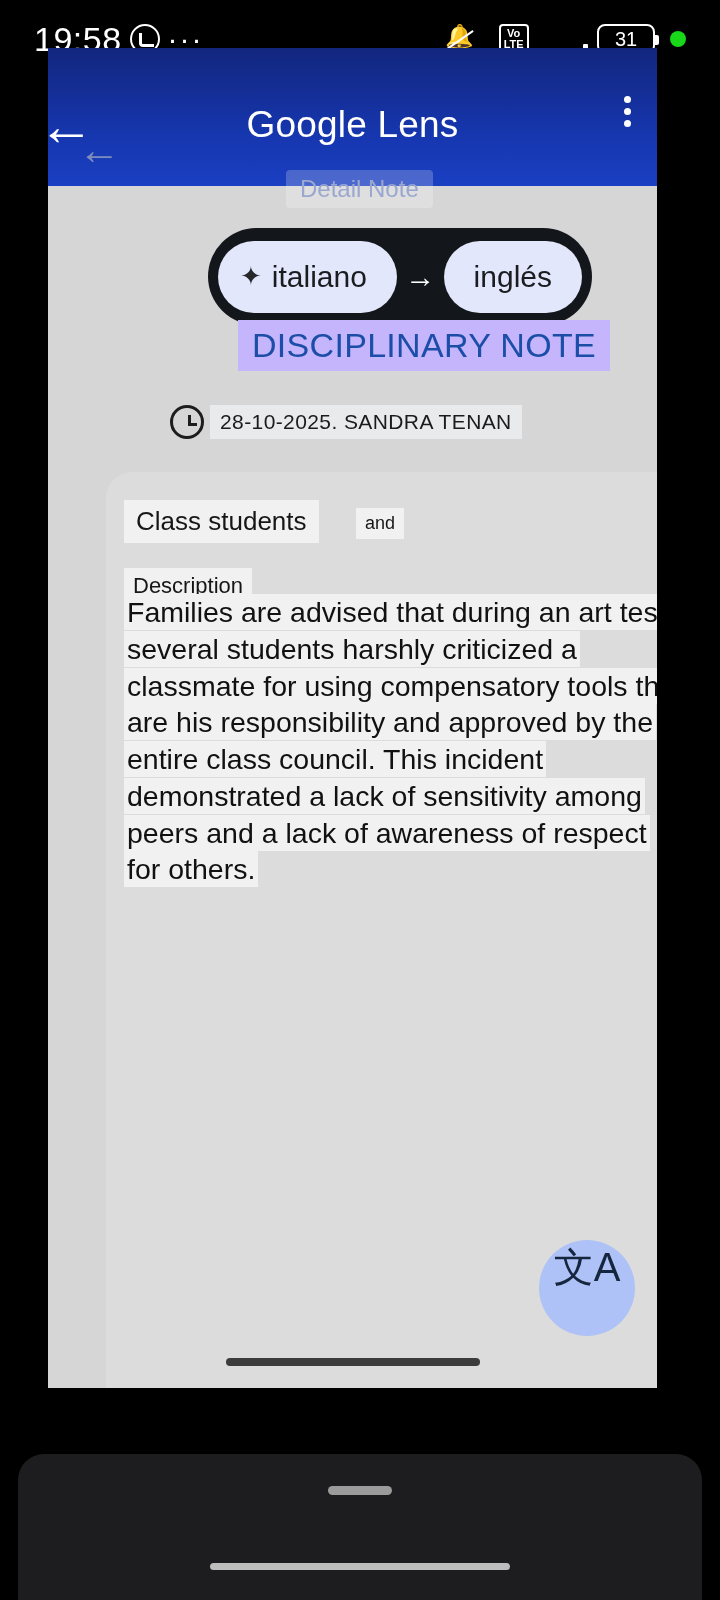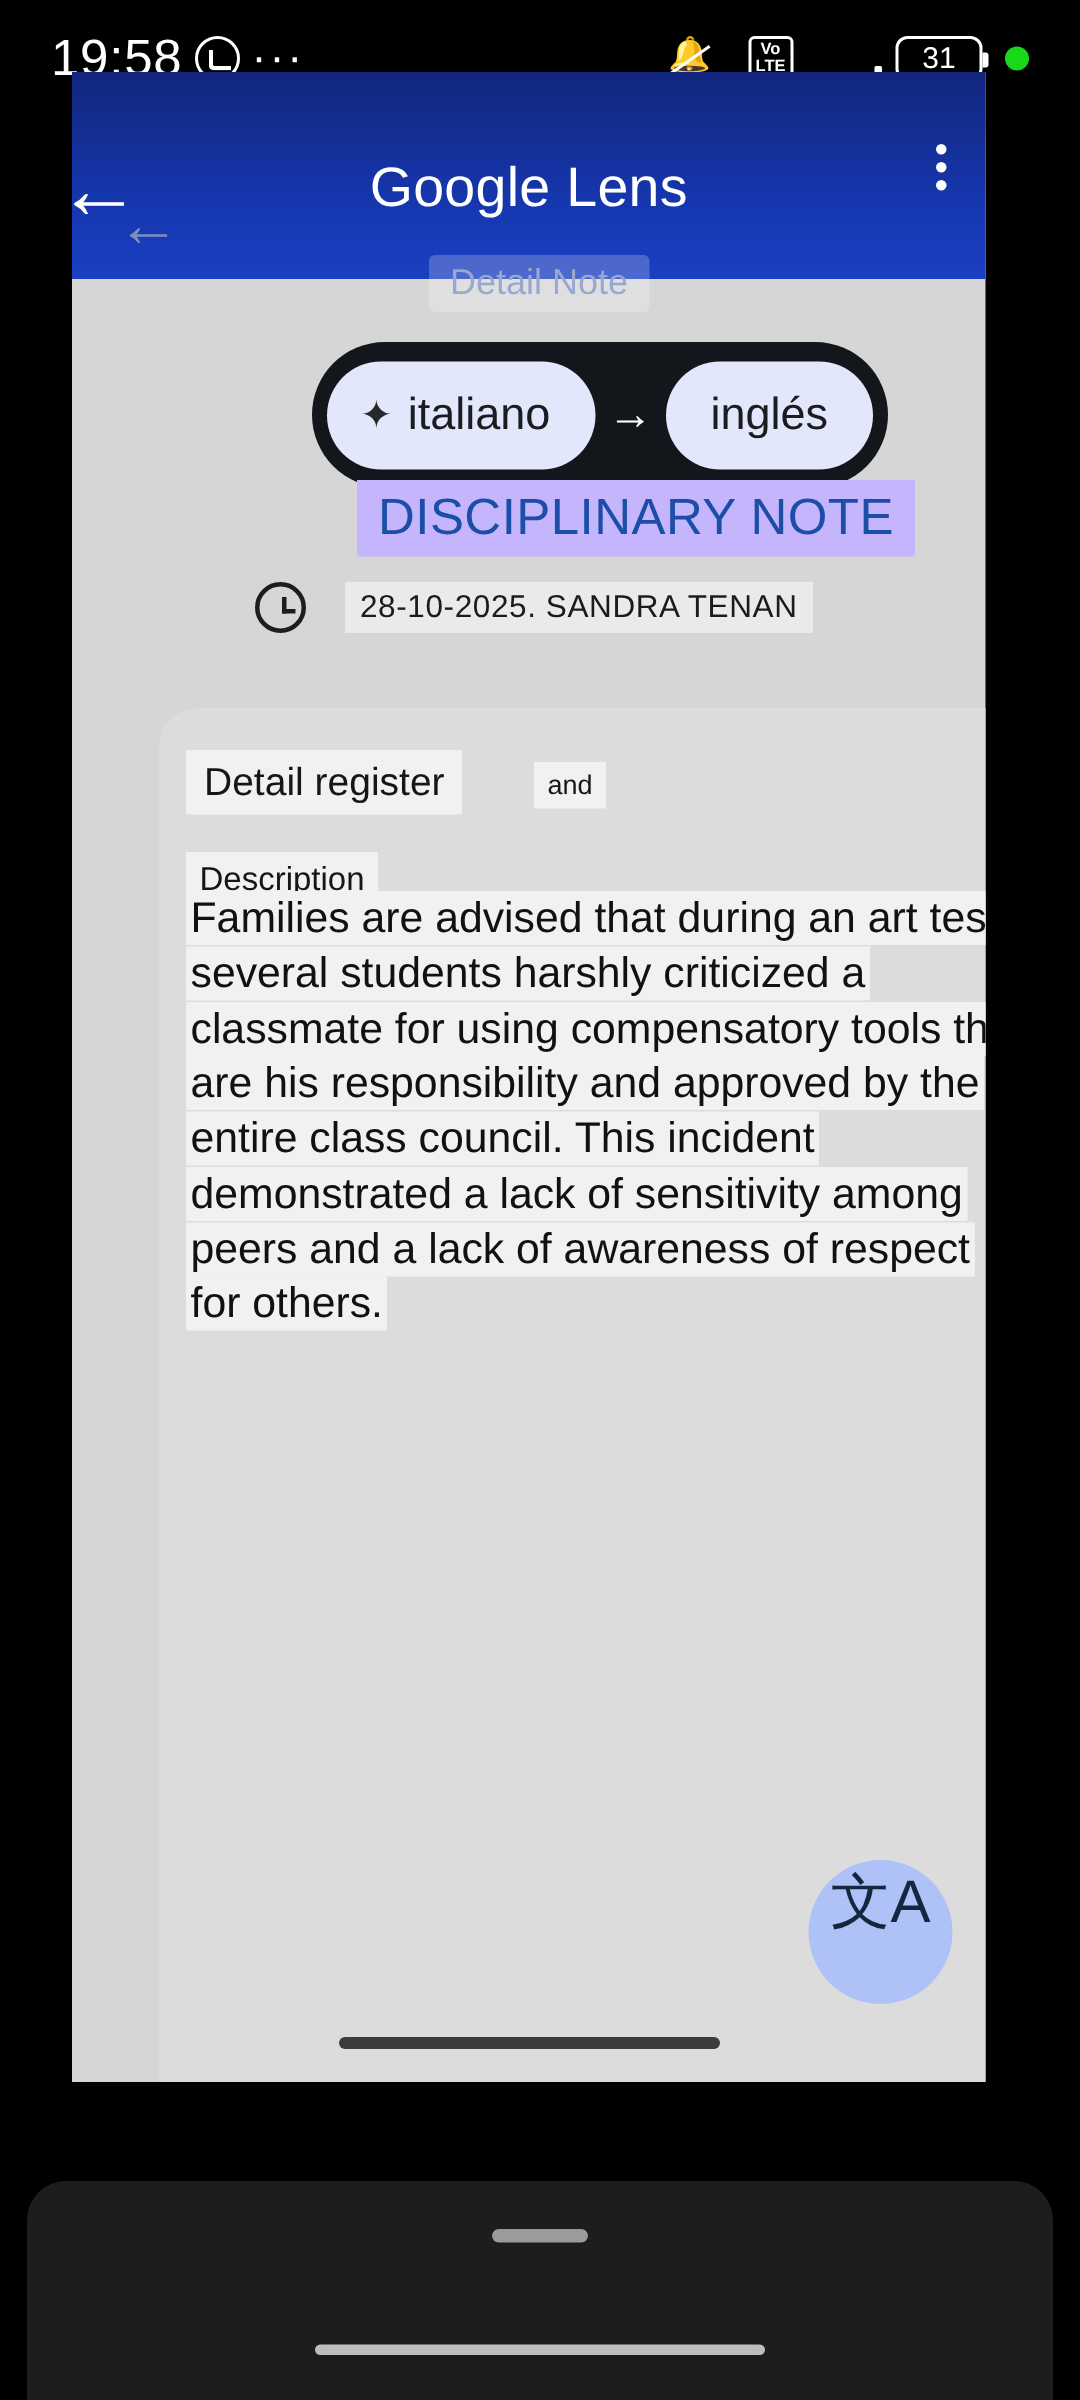--- a/index.html
+++ b/index.html
@@ -135,22 +135,22 @@
   .spark { font-size: 26px; color: #26282c; }
   .lang-arrow { color: #fff; font-size: 30px; }
 
   
   .doc-title {
     position: absolute; top: 272px; left: 190px;
     background: #c4b5fd; color: #1c4ea8;
     font-size: 34px; padding: 6px 14px; letter-spacing: .3px;
   }
   .meta-row {
-    position: absolute; top: 340px; left: 122px;
-    display: flex; align-items: center; gap: 26px;
+    position: absolute; top: 357px; left: 122px;
+    display: flex; align-items: center; gap: 6px;
   }
   .clock-ic {
     width: 34px; height: 34px; border: 3px solid #1d1d1d; border-radius: 50%;
     position: relative; background: #d6d6d6;
   }
   .clock-ic::before { content:""; position:absolute; left:15px; top:7px; width:3px; height:11px; background:#1d1d1d; }
   .clock-ic::after  { content:""; position:absolute; left:15px; top:15px; width:9px; height:3px; background:#1d1d1d; }
   .meta-text {
     background: #e9eaec; color: #1b1b1b; font-size: 21px;
     padding: 5px 10px; letter-spacing: .4px;
@@ -290,21 +290,21 @@
     </div>
 
     <div class="doc-title">DISCIPLINARY NOTE</div>
 
     <div class="meta-row">
       <div class="clock-ic"></div>
       <div class="meta-text">28-10-2025. SANDRA TENAN</div>
     </div>
 
     <div class="card">
-      <div class="tag" style="left:18px; top:28px;">Detail register</div>
+      <div class="tag" style="left:18px; top:28px;">Class students</div>
       <div class="tag small" style="left:250px; top:36px;">and</div>
       <div class="tag small" style="left:18px; top:96px; font-size:22px;">Description</div>
       <div class="body-text">
         <span>Families are advised that during an art test, several students harshly criticized a classmate for using compensatory tools that are his responsibility and approved by the entire class council. This incident demonstrated a lack of sensitivity among peers and a lack of awareness of respect for others.</span>
       </div>
     </div>
 
     <div class="fab">
       <span>文A</span>
     </div>

